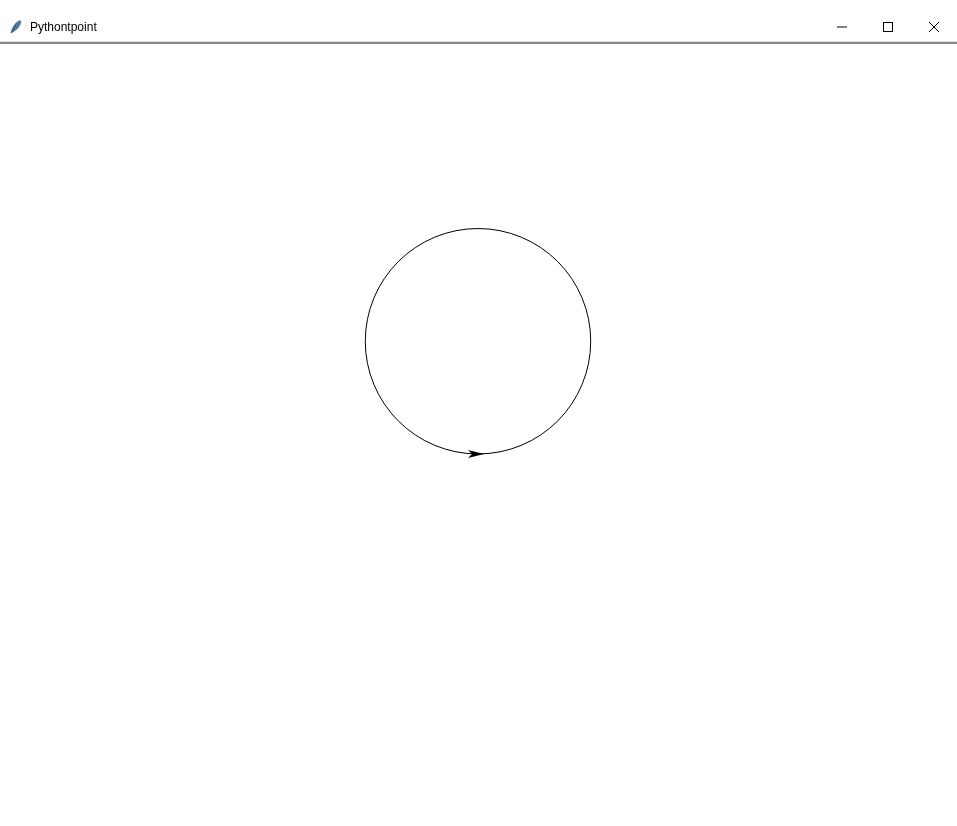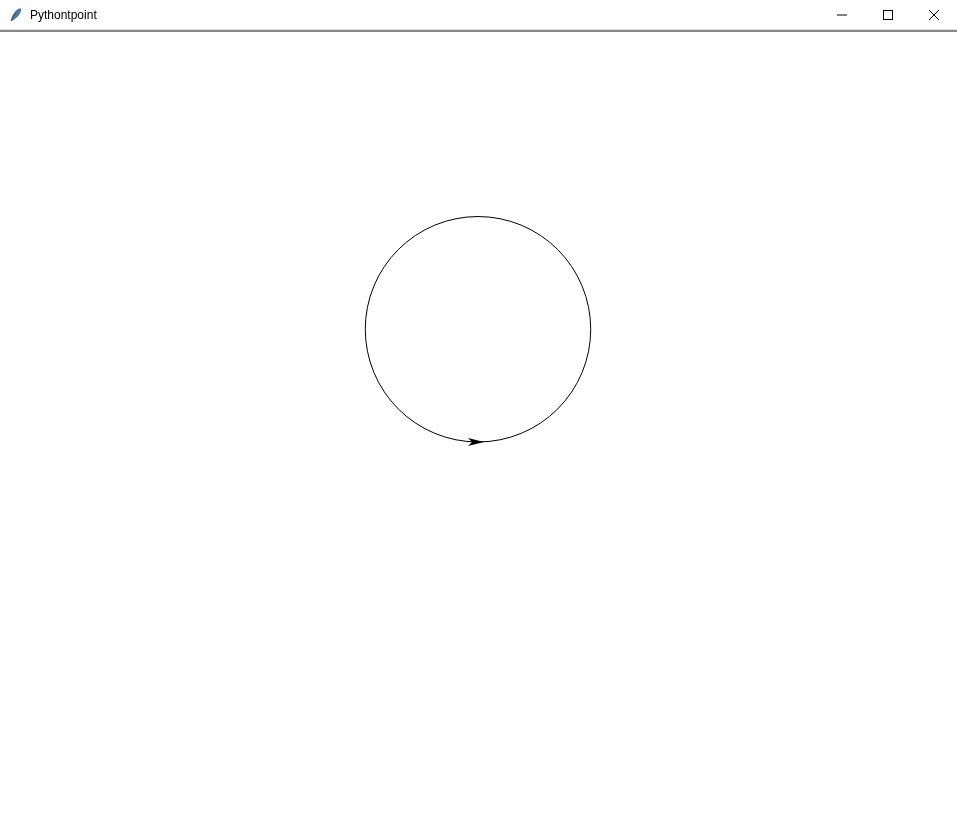--- a/index.html
+++ b/index.html
@@ -16,20 +16,21 @@
       overflow: hidden;
     }
     
     .titlebar {
       height: 30px;
       background: #ffffff;
       display: flex;
       align-items: center;
       padding: 0 0 0 8px;
       border-bottom: 1px solid #e0e0e0;
+      margin-top: 12px;
     }
     
     .app-icon {
       width: 16px;
       height: 16px;
       margin-right: 6px;
       display: flex;
       align-items: center;
       justify-content: center;
     }

